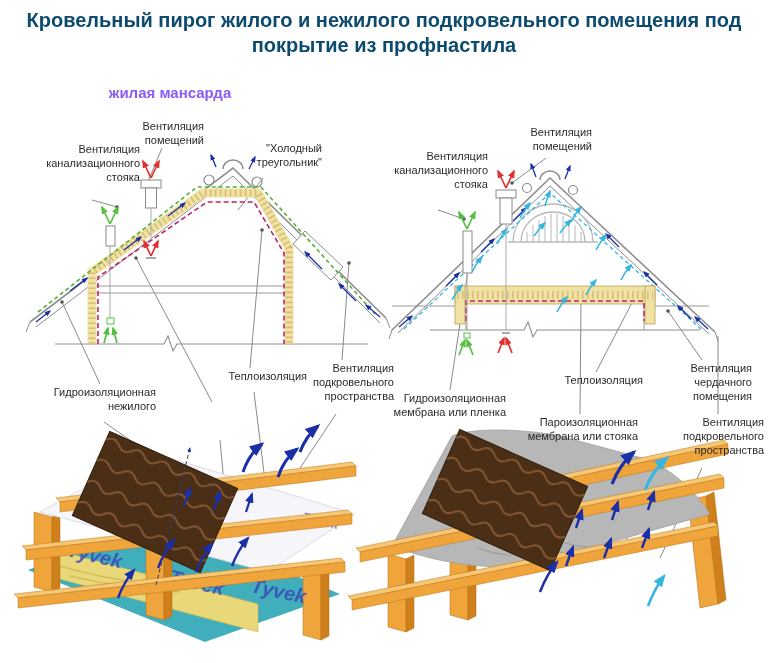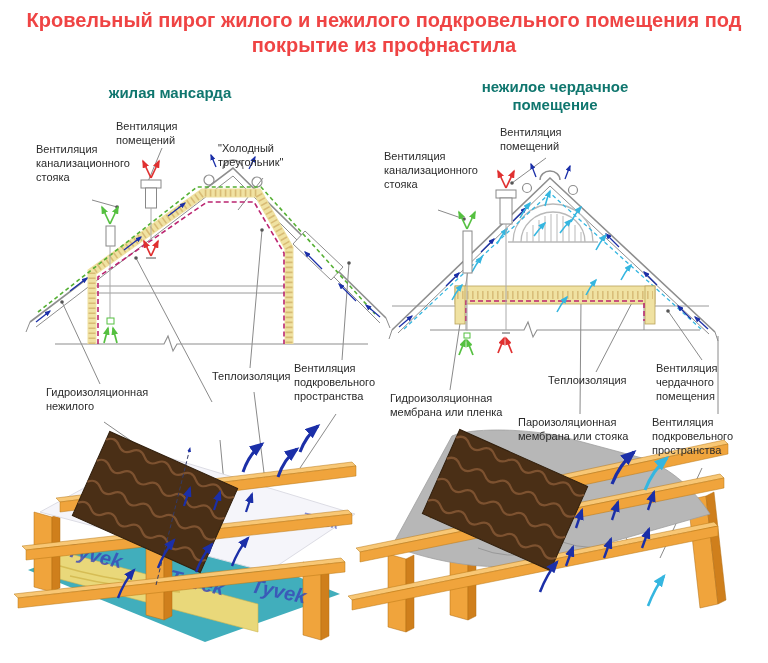--- a/index.html
+++ b/index.html
@@ -1,25 +1,25 @@
 <!DOCTYPE html>
 <html><head>
 <meta charset="utf-8">
 <style>
   html,body{margin:0;padding:0;background:#ffffff;}
   #screen{position:relative;width:768px;height:663px;background:#ffffff;overflow:hidden;
           font-family:"Liberation Sans","DejaVu Sans",sans-serif;}
   #art{position:absolute;left:0;top:0;}
   .title{position:absolute;left:0;top:8px;width:768px;text-align:center;
-         font-size:20px;font-weight:bold;line-height:1.25;color:#ef4444;}
+         font-size:20px;font-weight:bold;line-height:1.25;color:#0c4a6e;}
   .subtitle{position:absolute;text-align:center;font-size:15px;font-weight:bold;
-            line-height:1.2;color:#0f766e;}
+            line-height:1.2;color:#8b5cf6;}
   #sub-left{left:60px;top:84px;width:220px;}
   #sub-right{left:465px;top:78px;width:180px;}
-  .lbl{position:absolute;font-size:11px;line-height:1.25;color:#2a2a2a;text-align:left;}
+  .lbl{position:absolute;font-size:11px;line-height:1.25;color:#2a2a2a;text-align:right;}
   
   #l-vent-rooms{left:116px;top:120px;width:88px;}
   #l-sewer{left:36px;top:143px;width:104px;}
   #l-cold{left:218px;top:142px;width:104px;}
   #l-hydro{left:46px;top:386px;width:110px;}
   #l-vapor{left:158px;top:404px;width:118px;}
   #l-thermo{left:212px;top:370px;width:95px;}
   #l-underroof{left:294px;top:362px;width:100px;}
   
   #r-vent-rooms{left:500px;top:126px;width:92px;}
@@ -322,21 +322,20 @@
       </g>
       <g stroke="#35b6e0" fill="none">
         <path d="M645,490 q8,-20 22,-32" stroke-width="3" marker-end="url(#mC)"></path>
         <path d="M648,606 q7,-18 16,-30" stroke-width="2.6" marker-end="url(#mC)"></path>
       </g>
     </g>
   </svg>
 
   <div class="title">Кровельный пирог жилого и нежилого подкровельного помещения под покрытие из профнастила</div>
   <div id="sub-left" class="subtitle">жилая мансарда</div>
-  <div id="sub-right" class="subtitle">нежилое чердачное помещение</div>
 
   <div id="l-vent-rooms" class="lbl">Вентиляция помещений</div>
   <div id="l-sewer" class="lbl">Вентиляция канализационного стояка</div>
   <div id="l-cold" class="lbl">"Холодный треугольник"</div>
   <div id="l-hydro" class="lbl">Гидроизоляционная нежилого</div>
   <div id="l-thermo" class="lbl">Теплоизоляция</div>
   <div id="l-underroof" class="lbl">Вентиляция подкровельного пространства</div>
 
   <div id="r-vent-rooms" class="lbl">Вентиляция помещений</div>
   <div id="r-sewer" class="lbl">Вентиляция канализационного стояка</div>

